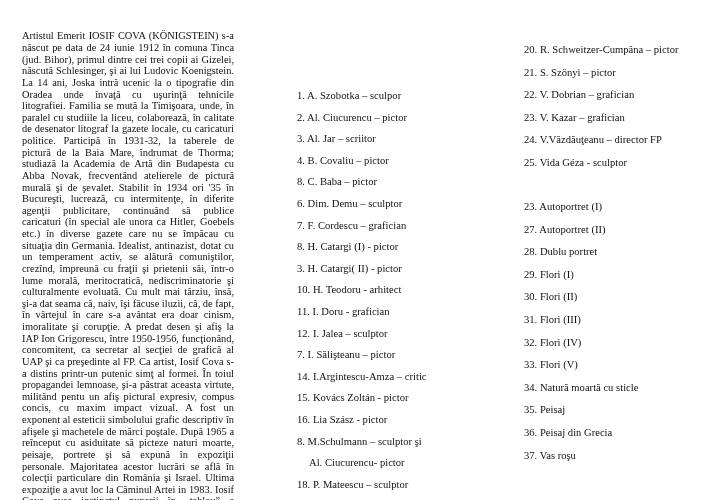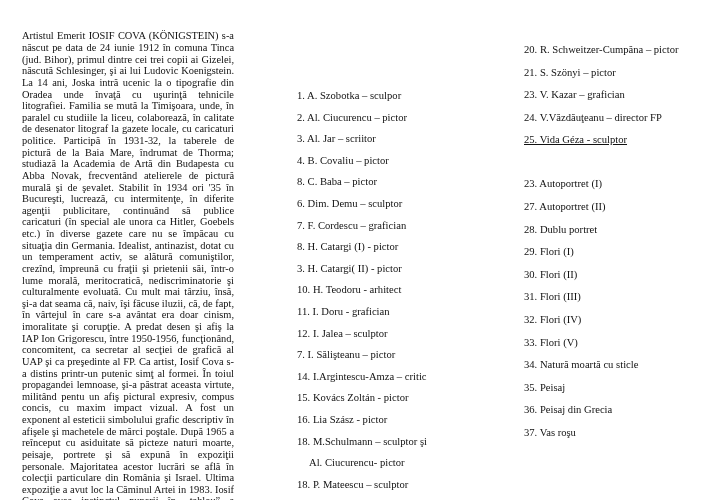--- a/index.html
+++ b/index.html
@@ -9,21 +9,21 @@
     position: absolute; left: 22px; top: 20px; width: 212px;
     font-size: 10.4px; line-height: 11.62px; text-align: justify;
     hyphens: none;
   }
   .col { position: absolute; margin: 0; padding: 0; list-style: none; font-size: 10.6px; }
   .col-mid { left: 297px; top: 43px; margin-top: 46px; }
   .col-mid li { height: 21.6px; line-height: 14px; white-space: nowrap; }
   .col-mid li.cont { padding-left: 12px; }
   .col-right { left: 524px; top: 43px; }
   .col-right li { height: 22.6px; line-height: 14px; white-space: nowrap; }
-  .col-right li.gap { height: 44px; text-decoration: underline; }
+  .col-right li.gap { height: 44px; }
 </style>
 </head>
 <body>
 
 <p class="bio">Artistul Emerit IOSIF COVA (KÖNIGSTEIN) s-a născut pe data de 24 iunie 1912 în comuna Tinca (jud. Bihor), primul dintre cei trei copii ai Gizelei, născută Schlesinger, şi ai lui Ludovic Koenigstein. La 14 ani, Joska intră ucenic la o tipografie din Oradea unde învaţă cu uşurinţă tehnicile litografiei. Familia se mută la Timişoara, unde, în paralel cu studiile la liceu, colaborează, în calitate de desenator litograf la gazete locale, cu caricaturi politice. Participă în 1931-32, la taberele de pictură de la Baia Mare, îndrumat de Thorma; studiază la Academia de Artă din Budapesta cu Abba Novak, frecventând atelierele de pictură murală şi de şevalet. Stabilit în 1934 ori '35 în Bucureşti, lucrează, cu intermitenţe, în diferite agenţii publicitare, continuând să publice caricaturi (în special ale unora ca Hitler, Goebels etc.) în diverse gazete care nu se împăcau cu situaţia din Germania. Idealist, antinazist, dotat cu un temperament activ, se alătură comuniştilor, crezînd, împreună cu fraţii şi prietenii săi, într-o lume morală, meritocratică, nediscriminatorie şi culturalmente evoluată. Cu mult mai târziu, însă, şi-a dat seama că, naiv, îşi făcuse iluzii, că, de fapt, în vârtejul în care s-a avântat era doar cinism, imoralitate şi corupţie. A predat desen şi afiş la IAP Ion Grigorescu, între 1950-1956, funcţionând, concomitent, ca secretar al secţiei de grafică al UAP şi ca preşedinte al FP. Ca artist, Iosif Cova s-a distins printr-un putenic simţ al formei. În toiul propagandei lemnoase, şi-a păstrat aceasta virtute, militând pentu un afiş pictural expresiv, compus concis, cu maxim impact vizual. A fost un exponent al esteticii simbolului grafic descriptiv în afişele şi machetele de mărci poştale. După 1965 a reînceput cu asiduitate să picteze naturi moarte, peisaje, portrete şi să expună în expoziţii personale. Majoritatea acestor lucrări se află în colecţii particulare din România şi Israel. Ultima expoziţie a avut loc la Căminul Artei in 1983. Iosif Cova avea instinctul punerii în „tablou” a „motivului” perceput în ordinea lui imanentă.</p>
 
 <ul class="col col-mid">
   <li>1. A. Szobotka – sculpor</li>
   <li>2. Al. Ciucurencu – pictor</li>
   <li>3. Al. Jar – scriitor</li>
@@ -33,29 +33,30 @@
   <li>7. F. Cordescu – grafician</li>
   <li>8. H. Catargi (I) - pictor</li>
   <li>3. H. Catargi( II) - pictor</li>
   <li>10. H. Teodoru - arhitect</li>
   <li>11. I. Doru - grafician</li>
   <li>12. I. Jalea – sculptor</li>
   <li>7. I. Sălişteanu – pictor</li>
   <li>14. I.Argintescu-Amza – critic</li>
   <li>15. Kovács Zoltán - pictor</li>
   <li>16. Lia Szász - pictor</li>
-  <li>18. M.Schulmann – sculptor şi</li>
+  <li>8. M.Schulmann – sculptor şi</li>
   <li class="cont">Al. Ciucurencu- pictor</li>
   <li>18. P. Mateescu – sculptor</li>
   <li>19. O. Maitec – sculptor</li>
 </ul>
 
 <ul class="col col-right">
   <li>20. R. Schweitzer-Cumpăna – pictor</li>
   <li>21. S. Szönyi – pictor</li>
+  <li>22. V. Dobrian – grafician</li>
   <li>23. V. Kazar – grafician</li>
   <li>24. V.Văzdăuţeanu – director FP</li>
   <li class="gap">25. Vida Géza - sculptor</li>
   <li>23. Autoportret (I)</li>
   <li>27. Autoportret (II)</li>
   <li>28. Dublu portret</li>
   <li>29. Flori (I)</li>
   <li>30. Flori (II)</li>
   <li>31. Flori (III)</li>
   <li>32. Flori (IV)</li>

